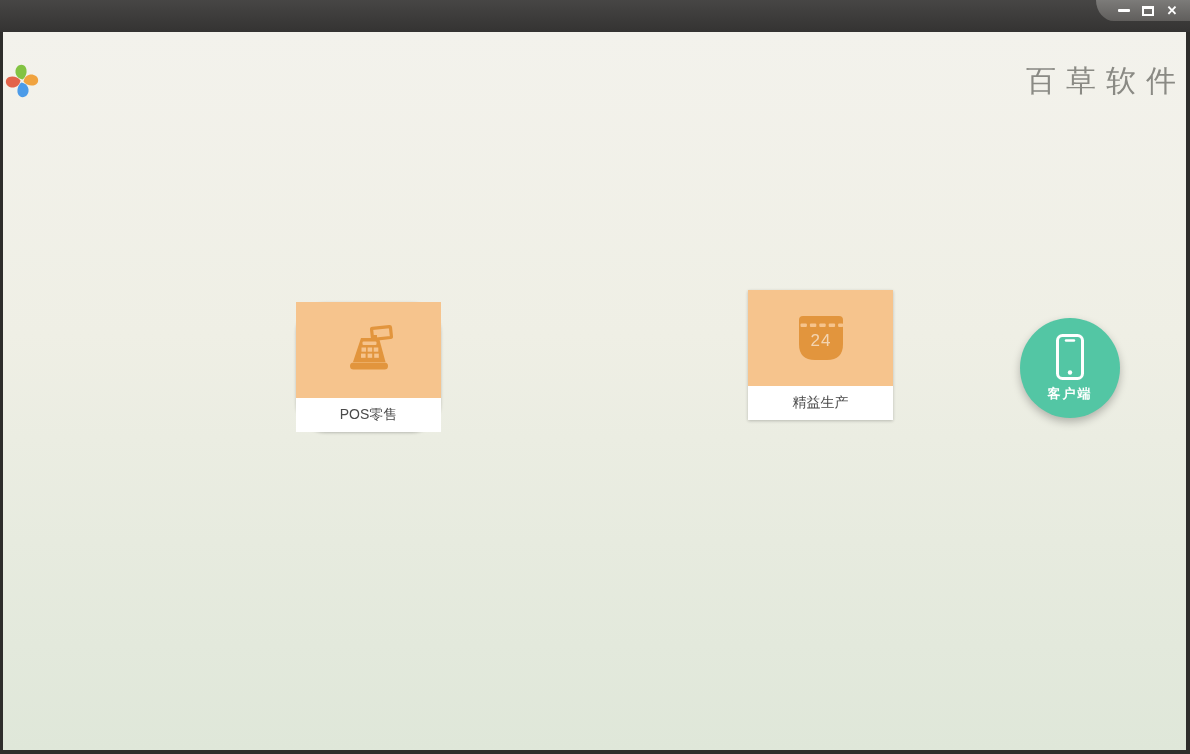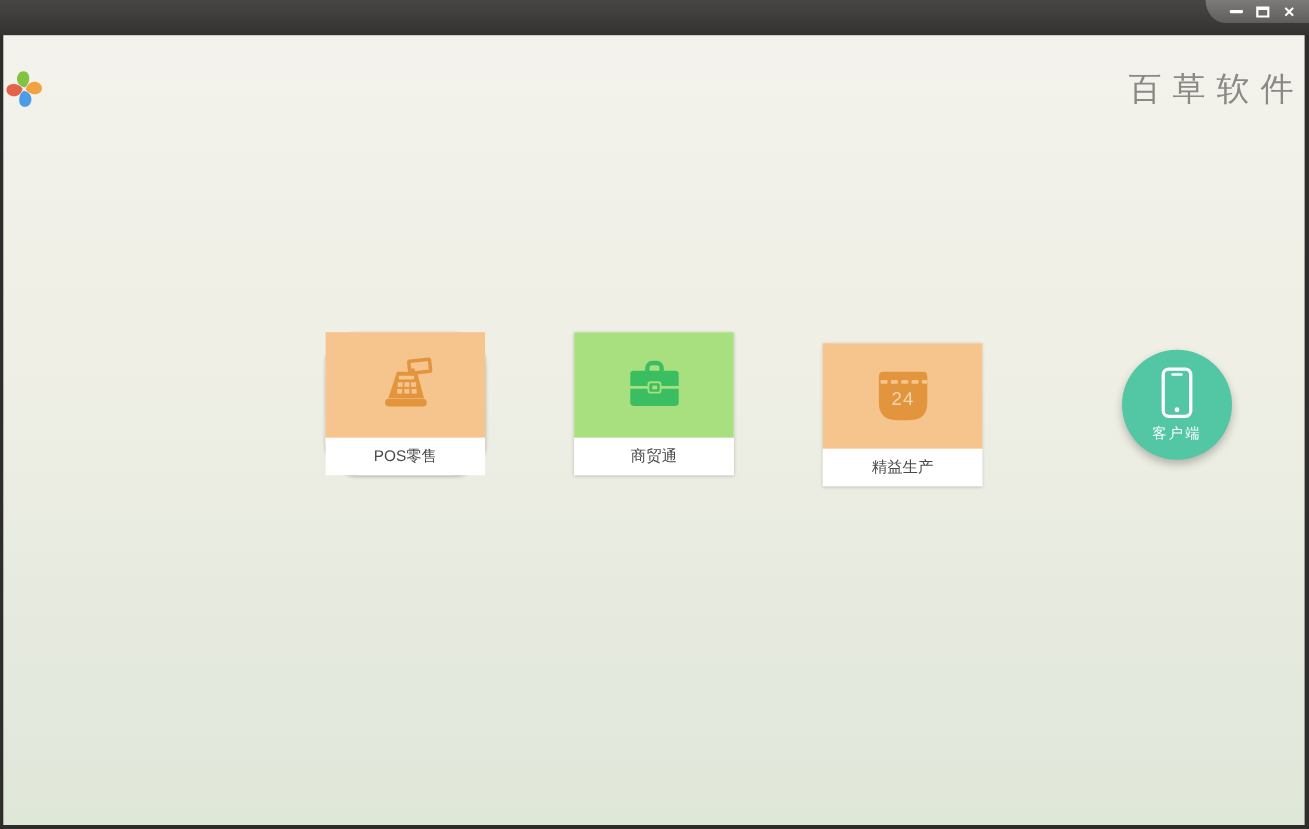--- a/index.html
+++ b/index.html
@@ -29,34 +29,34 @@
             display:flex; align-items:center; justify-content:space-between; gap:18px; }
   .logo { width:38px; height:38px; }
   .app-title { font-family:"DejaVu Serif", serif; font-size:30px; color:#8A8A84;
                letter-spacing:10px; font-weight:normal; }
 
   
   .card { position:absolute; width:145px; height:130px; background:#fff;
           box-shadow:0 1px 3px rgba(0,0,0,0.22); cursor:pointer; }
   .card-pos  { left:293px; top:270px;border-radius:30px; }
   .card-trade{ left:519px; top:270px; }
-  .card-lean { left:745px; top:280px; }
+  .card-lean { left:745px; top:258px; }
   .tile { height:96px; display:flex; align-items:center; justify-content:center; }
   .tile-peach { background:#F6C48D; }
   .tile-green { background:#A9E07F; }
   .card-label { height:34px; display:flex; align-items:center; justify-content:center;
                 font-size:14px; color:#4A4A4A; background:#fff; }
 
   
   .client-circle { position:absolute; left:1017px; top:286px; width:100px; height:100px;
                    border-radius:50%; background:#53C6A4;
                    box-shadow:0 4px 8px rgba(0,0,0,0.25);
                    display:flex; flex-direction:column; align-items:center;
                    justify-content:center; gap:4px; cursor:pointer; }
-  .client-label { color:#fff; font-size:13px; font-weight:normal; letter-spacing:2px; }
+  .client-label { color:#fff; font-size:13px; font-weight:bold; letter-spacing:2px; }
 </style>
 </head>
 <body>
 
 <div class="window">
 
   <div class="titlebar">
     <div class="win-controls">
       <div class="win-btn">
         <span class="glyph-min"></span>
@@ -94,32 +94,20 @@
           <rect x="32.7" y="23.5" width="4.6" height="4.2" fill="#F6C48D"></rect>
           <rect x="20" y="29.6" width="4.6" height="4.2" fill="#F6C48D"></rect>
           <rect x="26.6" y="29.6" width="4.6" height="4.2" fill="#F6C48D"></rect>
           <rect x="33.2" y="29.6" width="4.6" height="4.2" fill="#F6C48D"></rect>
           <rect x="9" y="38.5" width="38" height="7" rx="3.5" fill="#E2953D"></rect>
         </svg>
       </div>
       <div class="card-label">POS零售</div>
     </div>
 
-    <div class="card card-trade">
-      <div class="tile tile-green">
-        <svg width="52" height="46" viewBox="0 0 52 46">
-          <rect x="19.5" y="3" width="13" height="11" rx="4.5" fill="none" stroke="#3BBE62" stroke-width="4"></rect>
-          <path d="M7,10 H45 Q48,10 48,13 V24 H4 V13 Q4,10 7,10 Z" fill="#3BBE62"></path>
-          <path d="M4,26.5 H48 V39 Q48,42 45,42 H7 Q4,42 4,39 Z" fill="#3BBE62"></path>
-          <rect x="20.5" y="20.5" width="11" height="9.5" rx="2" fill="#3BBE62" stroke="#A9E07F" stroke-width="1.6"></rect>
-          <rect x="24" y="23.5" width="4.4" height="3.4" fill="#A9E07F"></rect>
-        </svg>
-      </div>
-      <div class="card-label">商贸通</div>
-    </div>
 
     <div class="card card-lean">
       <div class="tile tile-peach">
         <svg width="48" height="46" viewBox="0 0 48 46">
           <path d="M6,1 H42 Q46,1 46,5 V29 Q46,45 30,45 H18 Q2,45 2,29 V5 Q2,1 6,1 Z" fill="#E2953D"></path>
           <rect x="3.5" y="8.5" width="6.4" height="3.4" rx="1" fill="#F6C48D"></rect>
           <rect x="12.9" y="8.5" width="6.4" height="3.4" rx="1" fill="#F6C48D"></rect>
           <rect x="22.3" y="8.5" width="6.4" height="3.4" rx="1" fill="#F6C48D"></rect>
           <rect x="31.7" y="8.5" width="6.4" height="3.4" rx="1" fill="#F6C48D"></rect>
           <rect x="41.1" y="8.5" width="5" height="3.4" rx="1" fill="#F6C48D"></rect>

